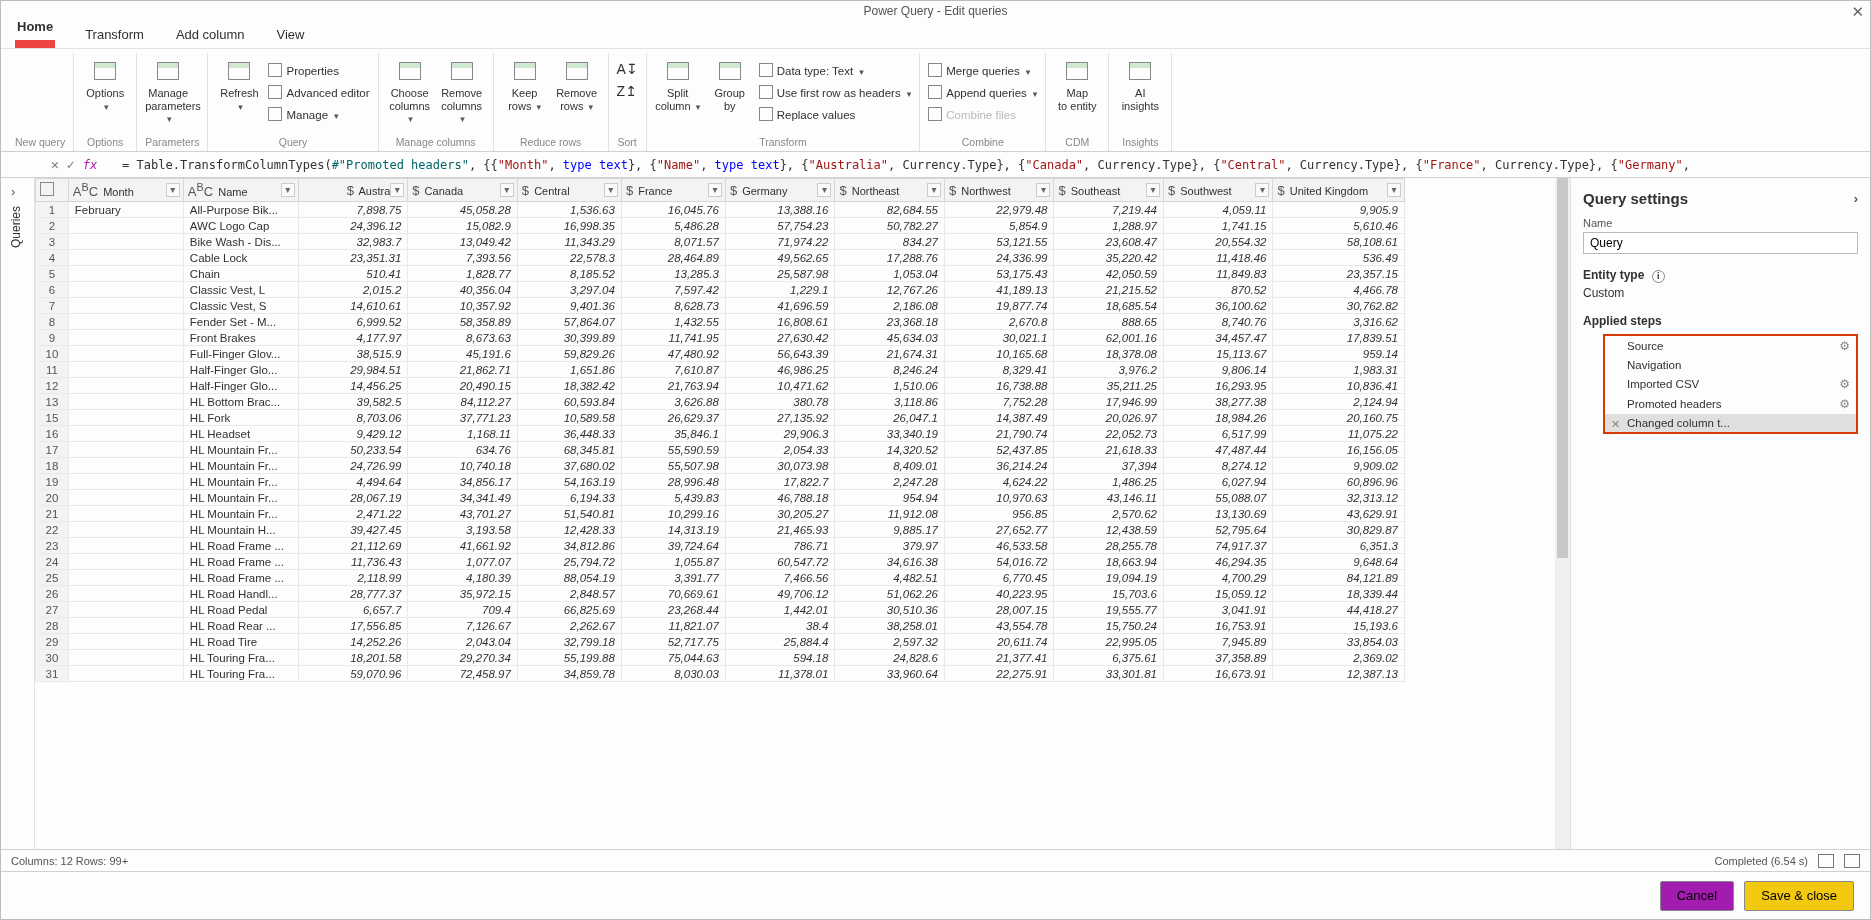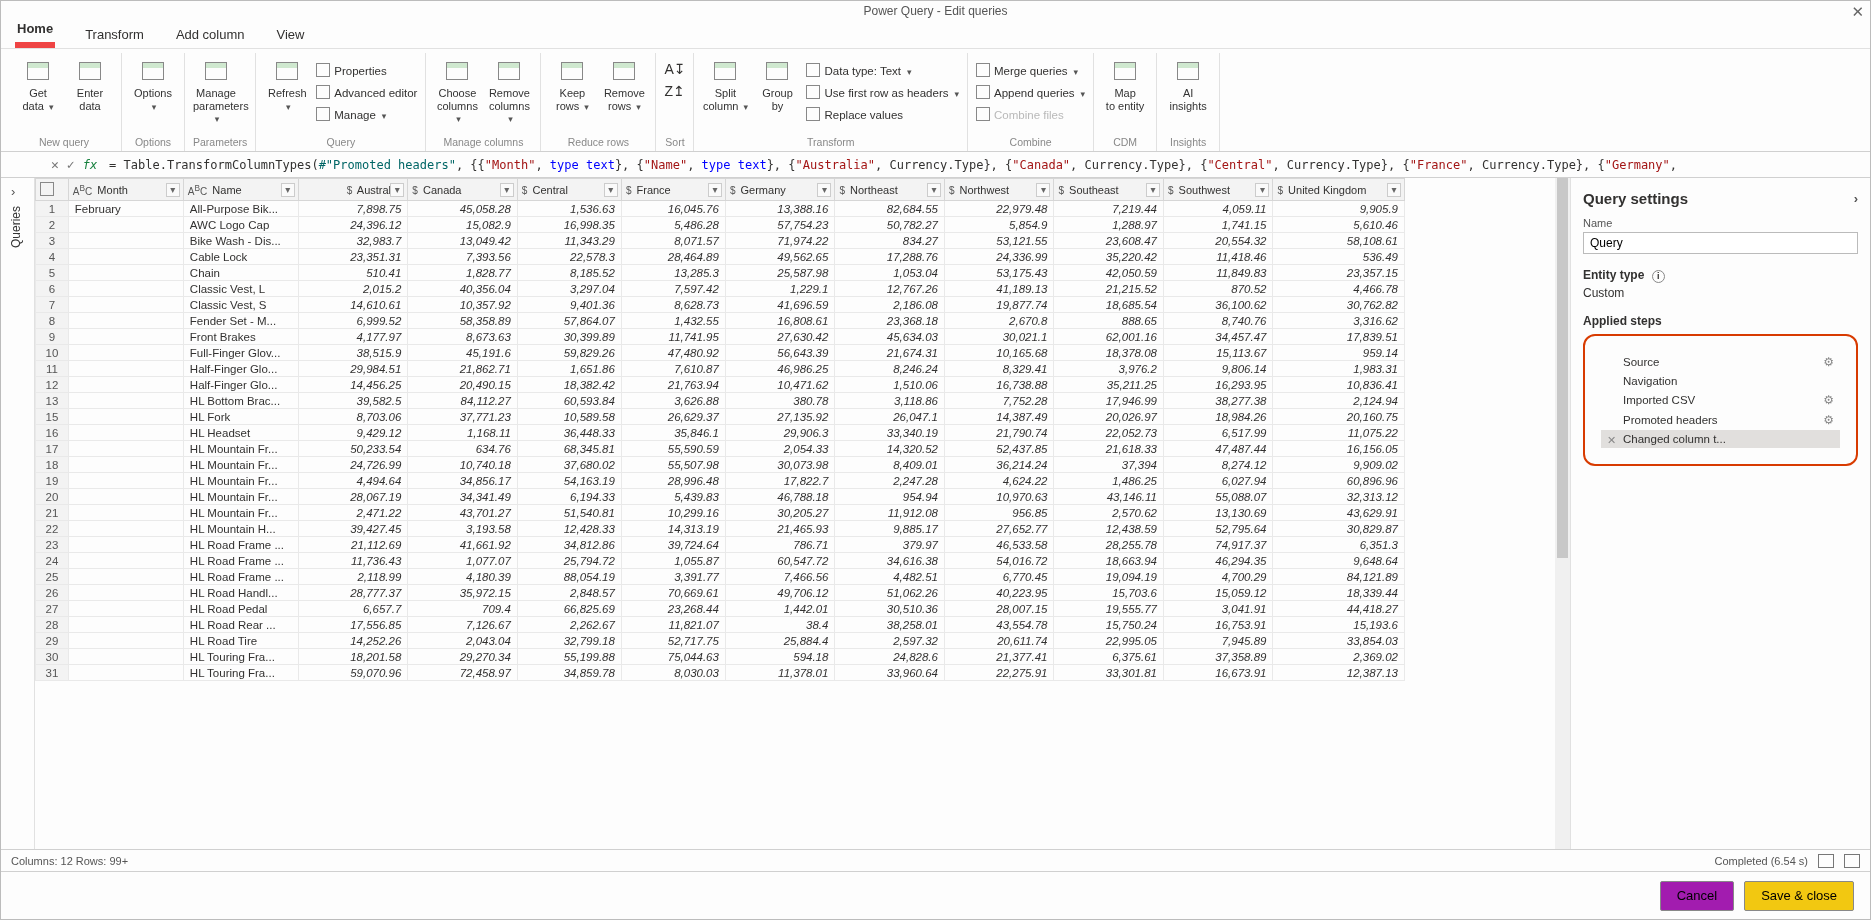--- a/index.html
+++ b/index.html
@@ -2,57 +2,57 @@
 <html><head>
 <meta charset="utf-8">
 <style>
   * { box-sizing: border-box; }
   body { margin: 0; font-family: "Segoe UI", Arial, sans-serif; font-size: 12px; color: #323130; background: #fdfdfd; overflow: hidden; }
   .window { width: 1871px; height: 920px; border: 1px solid #bcbcbc; display: flex; flex-direction: column; background: #fdfdfd; position: relative; }
   .title-bar { height: 22px; text-align: center; font-size: 12px; color: #555; padding-top: 3px; position: relative; }
   .title-bar .close { position: absolute; right: 6px; top: 2px; font-size: 15px; color: #666; cursor: pointer; }
   .tabs { height: 26px; border-bottom: 1px solid #e1e1e1; display: flex; padding-left: 14px; gap: 28px; align-items: flex-end; }
   .tabs .tab { padding: 4px 2px 6px 2px; font-size: 13px; color: #323130; cursor: pointer; }
-  .tabs .tab.active { border-bottom: 6px solid #ef4444; font-weight: 600; }
+  .tabs .tab.active { border-bottom: 8px solid #ef4444; font-weight: 600; }
   .ribbon { height: 103px; border-bottom: 1px solid #d0d0d0; display: flex; padding: 4px 6px 0 6px; }
   .rgroup { border-right: 1px solid #e1e1e1; padding: 0 8px; display: flex; flex-direction: column; }
   .rgroup-label { text-align: center; font-size: 10.5px; color: #888; padding: 2px 0 3px 0; margin-top: auto; }
   .rgroup-body { display: flex; align-items: flex-start; gap: 6px; height: 80px; }
   .rbtn-big { width: 46px; text-align: center; cursor: pointer; font-size: 11px; color: #333; padding-top: 2px; }
   .rbtn-big .ico { width: 28px; height: 28px; margin: 2px auto 2px; display: flex; align-items: center; justify-content: center; font-size: 20px; }
   .rbtn-big .lbl { line-height: 1.15; }
   .rstack { display: flex; flex-direction: column; gap: 2px; padding-top: 4px; }
   .rstack .item { font-size: 11.5px; display: flex; align-items: flex-end; gap: 4px; cursor: pointer; height: 20px; white-space: nowrap; }
   .rstack .item.disabled { color: #b9b9b9; cursor: default; }
   .rstack .item .si { width: 14px; height: 14px; display: inline-flex; align-items: center; justify-content: center; font-size: 12px; }
   .chev { font-size: 9px; color: #555; margin-left: 2px; }
   .formula-bar { height: 26px; border-bottom: 1px solid #d0d0d0; display: flex; align-items: center; padding-left: 50px; font-family: Consolas, monospace; font-size: 12px; overflow: hidden; white-space: nowrap; }
-  .formula-bar .fx { color: #15803d; margin-right: 12px; font-style: italic; }
+  .formula-bar .fx { color: #a21caf; margin-right: 25px; font-style: italic; }
   .fx-cancel, .fx-accept { margin-right: 8px; color: #777; font-size: 13px; cursor: pointer; }
   .body-area { flex: 1; display: flex; min-height: 0; }
   .left-rail { width: 34px; border-right: 1px solid #e1e1e1; position: relative; }
   .left-rail .collapse { position: absolute; top: 6px; left: 10px; font-size: 13px; color: #555; cursor: pointer; }
   .left-rail .label { position: absolute; top: 70px; left: 8px; transform: rotate(-90deg); transform-origin: left top; font-size: 12px; color: #333; white-space: nowrap; }
   .grid-wrap { flex: 1; display: flex; flex-direction: column; min-width: 0; }
   .grid-scroll { flex: 1; overflow: hidden; position: relative; }
   .data-table { border-collapse: collapse; width: 1370px; table-layout: fixed; }
   .data-table th { background: #f3f3f3; border: 1px solid #d6d6d6; font-weight: 400; font-size: 11px; padding: 2px 4px; height: 22px; text-align: left; position: relative; white-space: nowrap; overflow: hidden; }
-  .data-table th .tico { font-size: 10px; color: #555; margin-right: 2px; }
+  .data-table th .tico { font-size: 13px; color: #555; margin-right: 2px; }
   .data-table th .dd { position: absolute; right: 3px; top: 4px; font-size: 10px; color: #666; border: 1px solid #ccc; width: 14px; height: 14px; line-height: 12px; text-align: center; background: #fafafa; }
   .data-table td { border: 1px solid #e9e9e9; font-size: 11.5px; padding: 1.5px 6px; text-align: right; white-space: nowrap; overflow: hidden; font-style: italic; }
   .data-table td.txt { text-align: left; font-style: normal; }
   .data-table td.rownum { background: #f3f3f3; color: #555; text-align: center; font-style: normal; width: 30px; }
   .data-table .corner { width: 30px; background: #f3f3f3; }
   .vscroll { position: absolute; right: 0; top: 0; bottom: 0; width: 15px; background: #f0f0f0; }
   .vscroll .thumb { position: absolute; top: 0; left: 2px; right: 2px; height: 380px; background: #c8c8c8; }
   .right-panel { width: 300px; border-left: 1px solid #e1e1e1; padding: 8px 12px; font-size: 12px; }
   .right-panel h3 { font-size: 15px; font-weight: 600; margin: 4px 0 10px 0; display: flex; justify-content: space-between; align-items: center; }
   .right-panel .lbl { font-size: 11px; color: #555; margin-bottom: 3px; margin-top: 6px; }
   .right-panel .nameinput { width: 100%; border: 1px solid #bbb; padding: 3px 6px; font-size: 12px; }
-  .steps { border: 2px solid #d83b01; border-radius: 12px; margin-top: 6px; padding: 16px; }
+  .steps { border: 2px solid #d83b01; border-radius: 0; margin-top: 6px; padding: 0; margin-left: 20px; }
   .steps .step { padding: 3px 4px 3px 22px; font-size: 11.5px; position: relative; cursor: pointer; display: flex; justify-content: space-between; align-items: center; }
   .steps .step.sel { background: #e1dfdd; }
   .steps .step .x { position: absolute; left: 6px; top: 4px; color: #888; font-size: 11px; }
   .steps .step .gear { color: #888; font-size: 12px; margin-right: 2px; }
   .status-bar { height: 22px; border-top: 1px solid #d0d0d0; display: flex; align-items: center; padding: 0 10px; font-size: 11px; color: #555; justify-content: space-between; }
   .footer { height: 48px; border-top: 1px solid #d0d0d0; display: flex; justify-content: flex-end; align-items: center; gap: 10px; padding: 0 16px; }
   .footer button { height: 30px; padding: 0 16px; font-size: 13px; border: 1px solid #888; border-radius: 2px; cursor: pointer; }
   .btn-cancel { background: #a21caf; }
   .btn-save { background: #f2c811; border-color: #caa400; }
   .tok-str { color: #a31515; }
@@ -75,34 +75,20 @@
 
   <div class="tabs" id="tabs-host">
       <div class="tab active">Home</div>
       <div class="tab">Transform</div>
       <div class="tab">Add column</div>
       <div class="tab">View</div>
     </div>
 
   <div class="ribbon" id="ribbon-host">
       <div class="rgroup">
-        <div class="rgroup-body">
-          <div class="rbtn-big">
-            <div class="ico">
-              <span class="ico-table"></span>
-            </div>
-            <div class="lbl">Get<br>data <span class="chev">▾</span></div>
-          </div>
-          <div class="rbtn-big">
-            <div class="ico">
-              <span class="ico-table"></span>
-            </div>
-            <div class="lbl">Enter<br>data</div>
-          </div>
-        </div>
         <div class="rgroup-label">New query</div>
       </div>
       <div class="rgroup">
         <div class="rgroup-body">
           <div class="rbtn-big">
             <div class="ico">
               <span class="ico-table"></span>
             </div>
             <div class="lbl">Options <span class="chev">▾</span></div>
           </div>

